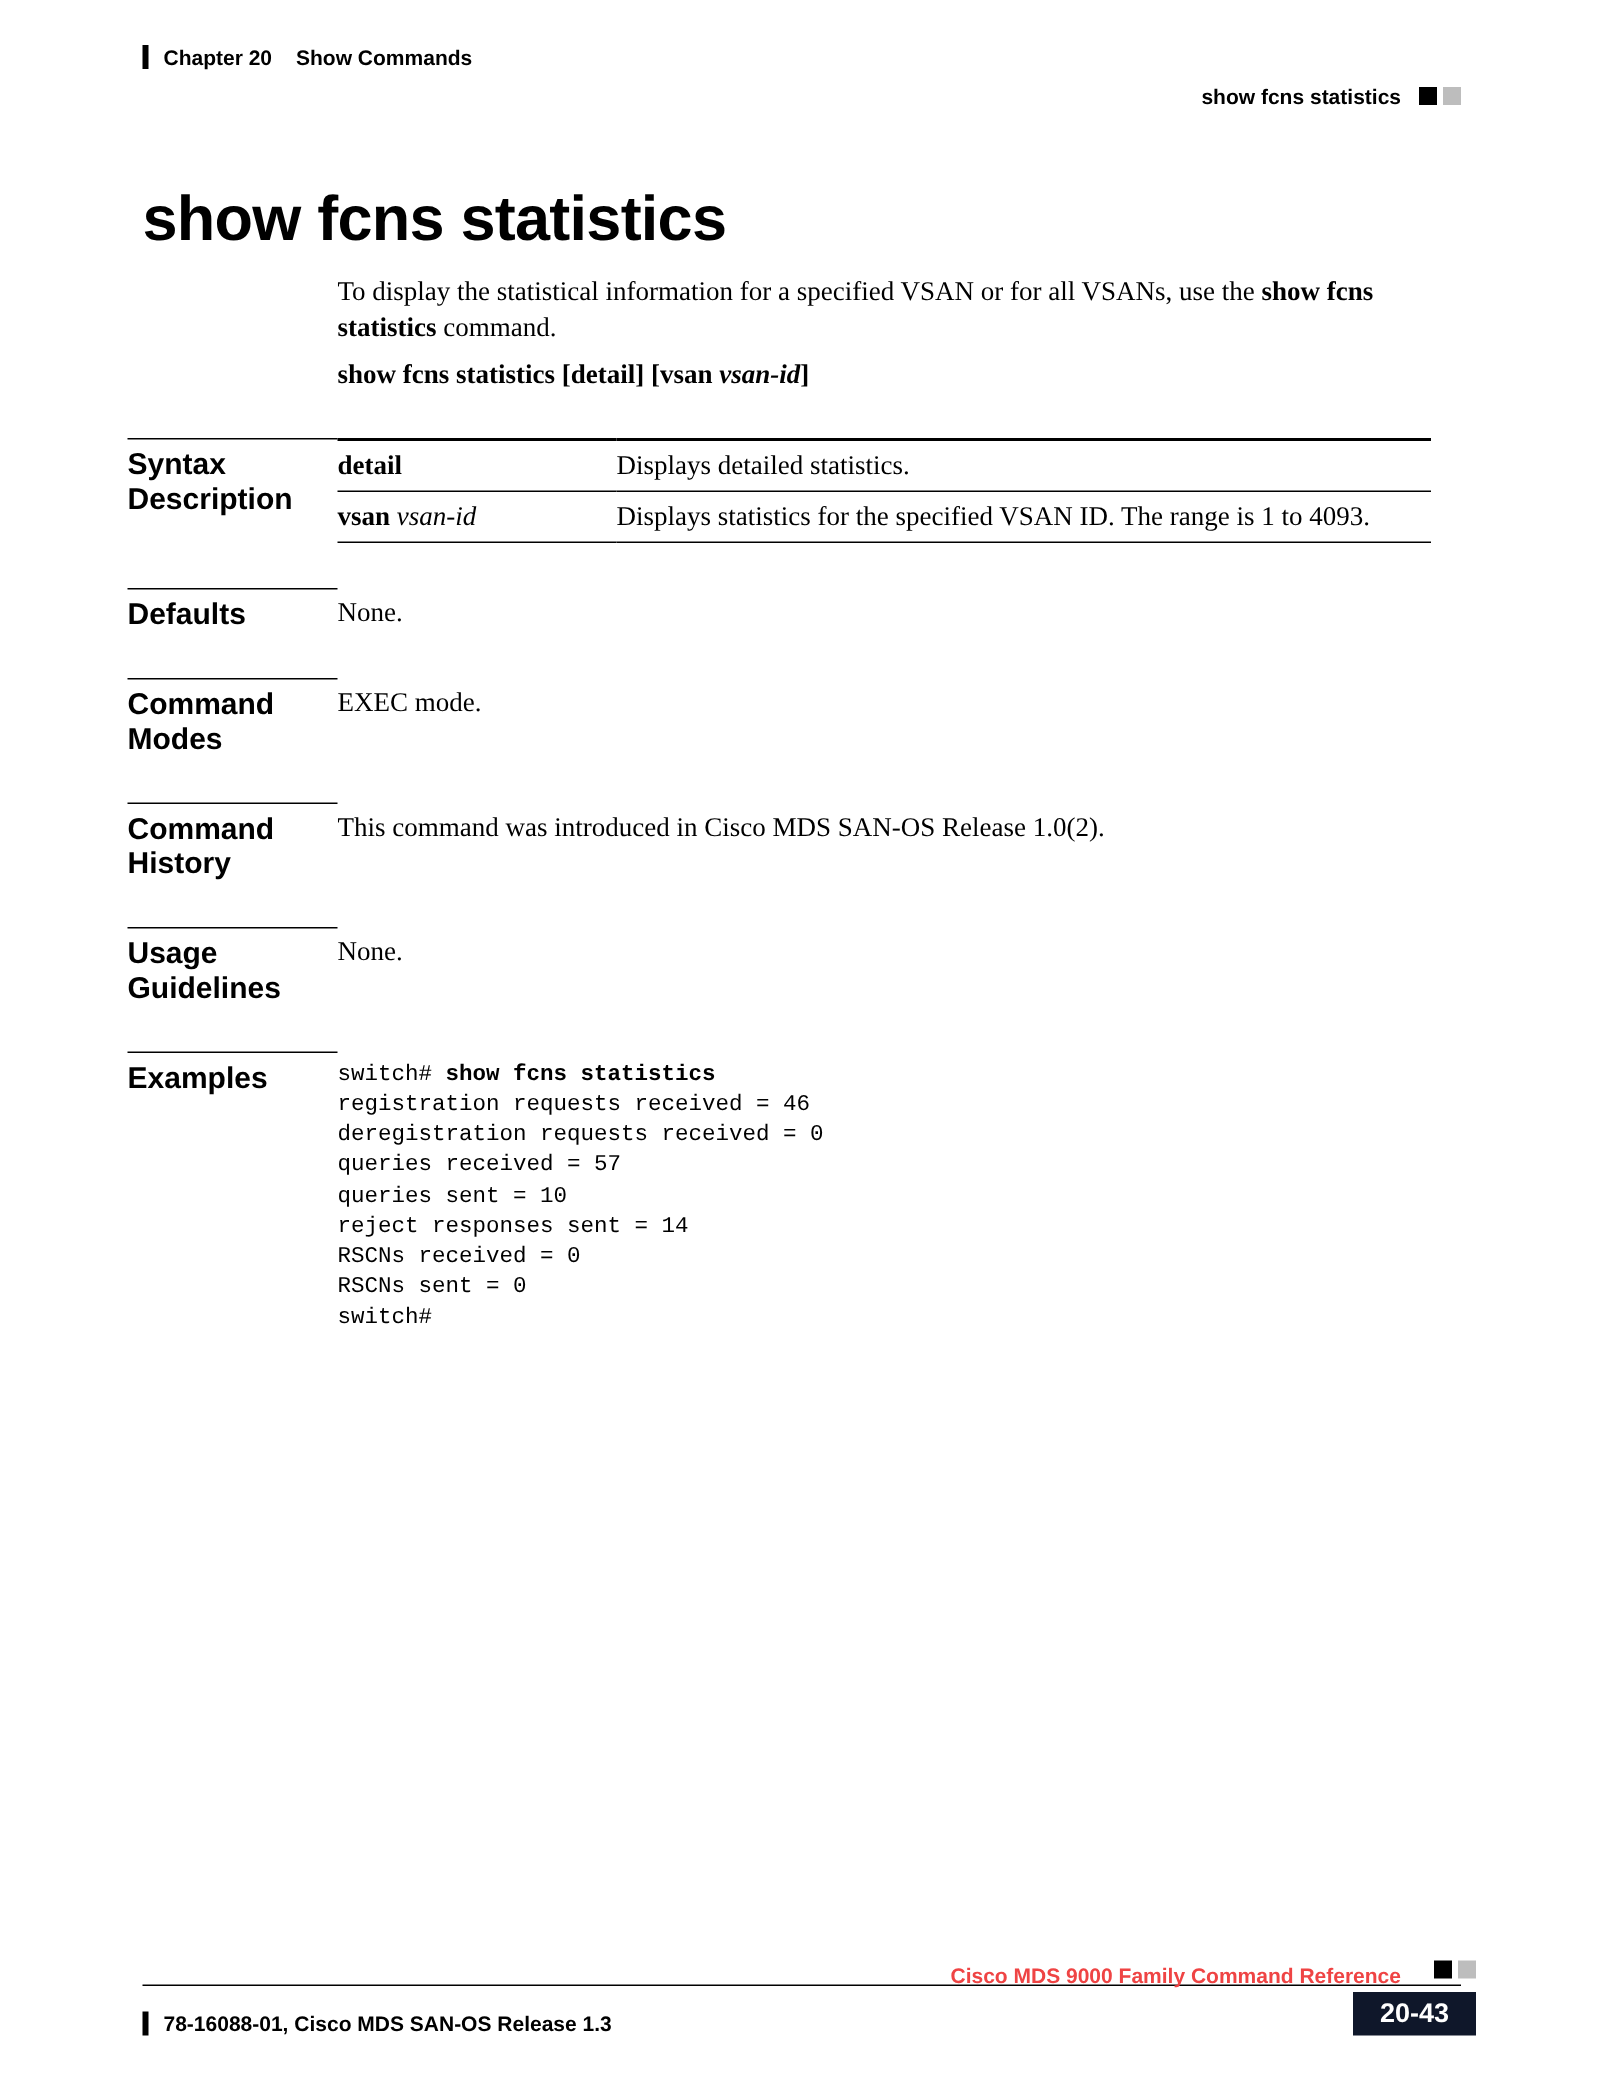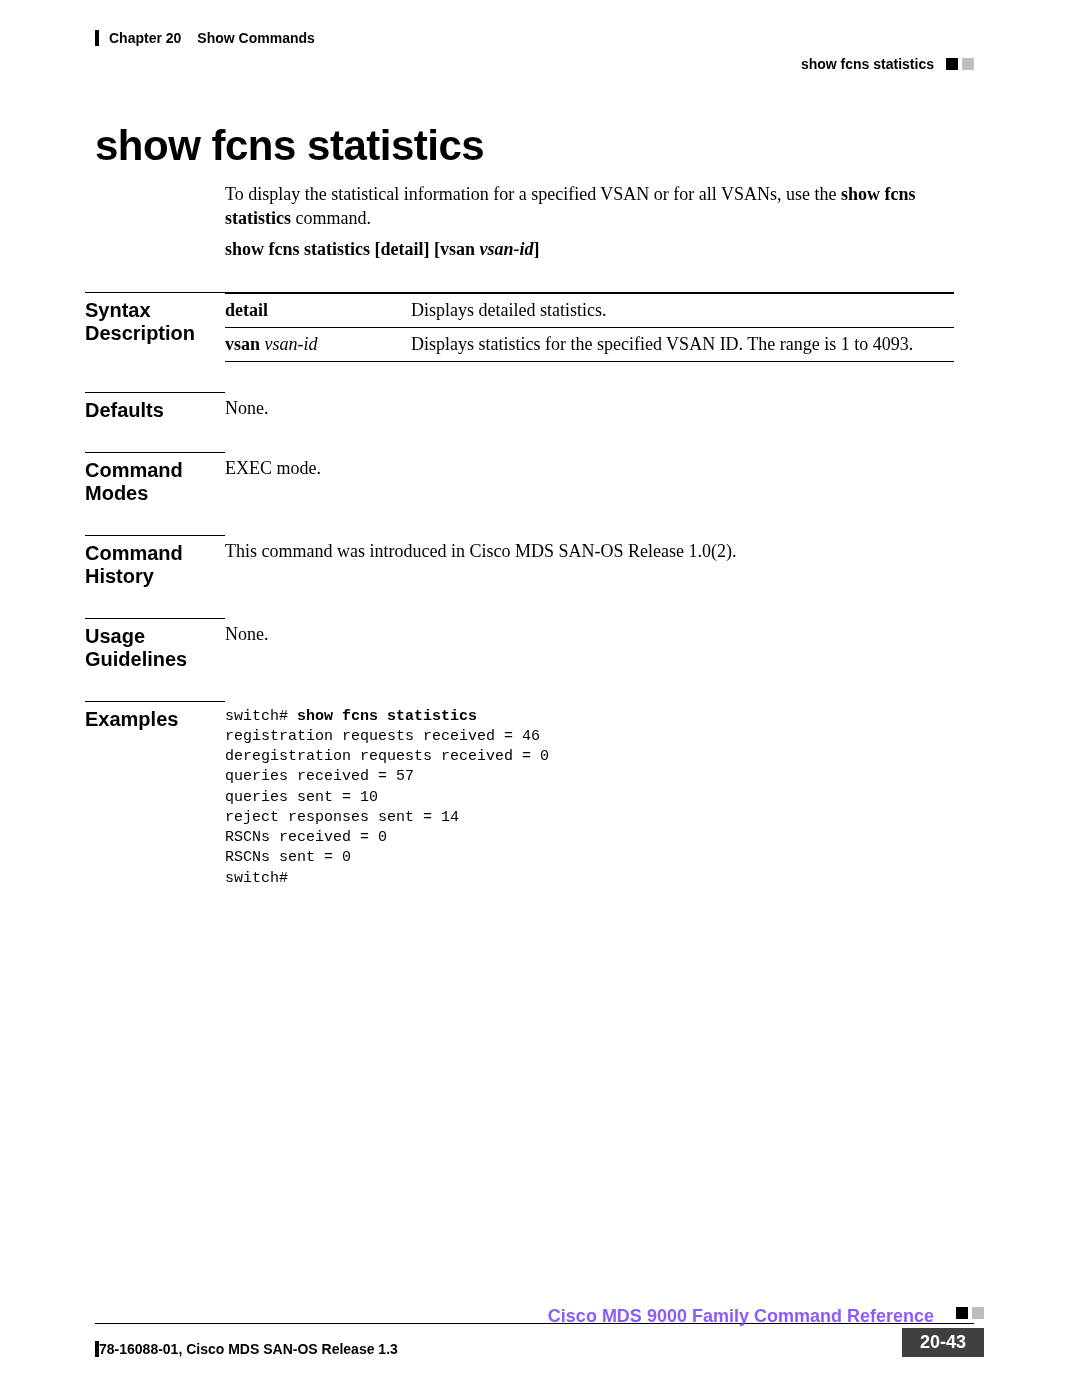--- a/index.html
+++ b/index.html
@@ -161,44 +161,45 @@
     margin-right: 10px;
   }
   .footer-row {
     display: flex;
     justify-content: space-between;
     align-items: flex-end;
     margin-top: 4px;
   }
   .footer-doc-title {
     font-family: Arial, Helvetica, sans-serif;
-    font-size: 18px;
-    font-weight: bold;
-    color: #8b5cf6;
+    font-size: 14px;
+    font-weight: bold;
+    color: #ef4444;
     text-align: center;
     margin-right: 10px;
     margin-bottom: -4px;
   }
   .footer-left {
     display: flex;
     align-items: center;
+    gap: 10px;
     margin-left: 10px;
   }
   .footer-bar {
     width: 4px;
     height: 16px;
     background: #000;
   }
   .footer-release {
     font-family: Arial, Helvetica, sans-serif;
     font-size: 14px;
     font-weight: bold;
   }
   .page-num-box {
-    background: #404040;
+    background: #0f172a;
     color: #fff;
     font-family: Arial, Helvetica, sans-serif;
     font-weight: bold;
     font-size: 18px;
     padding: 4px 18px;
   }
   .footer-sq {
     display: flex;
     gap: 4px;
     align-items: center;

